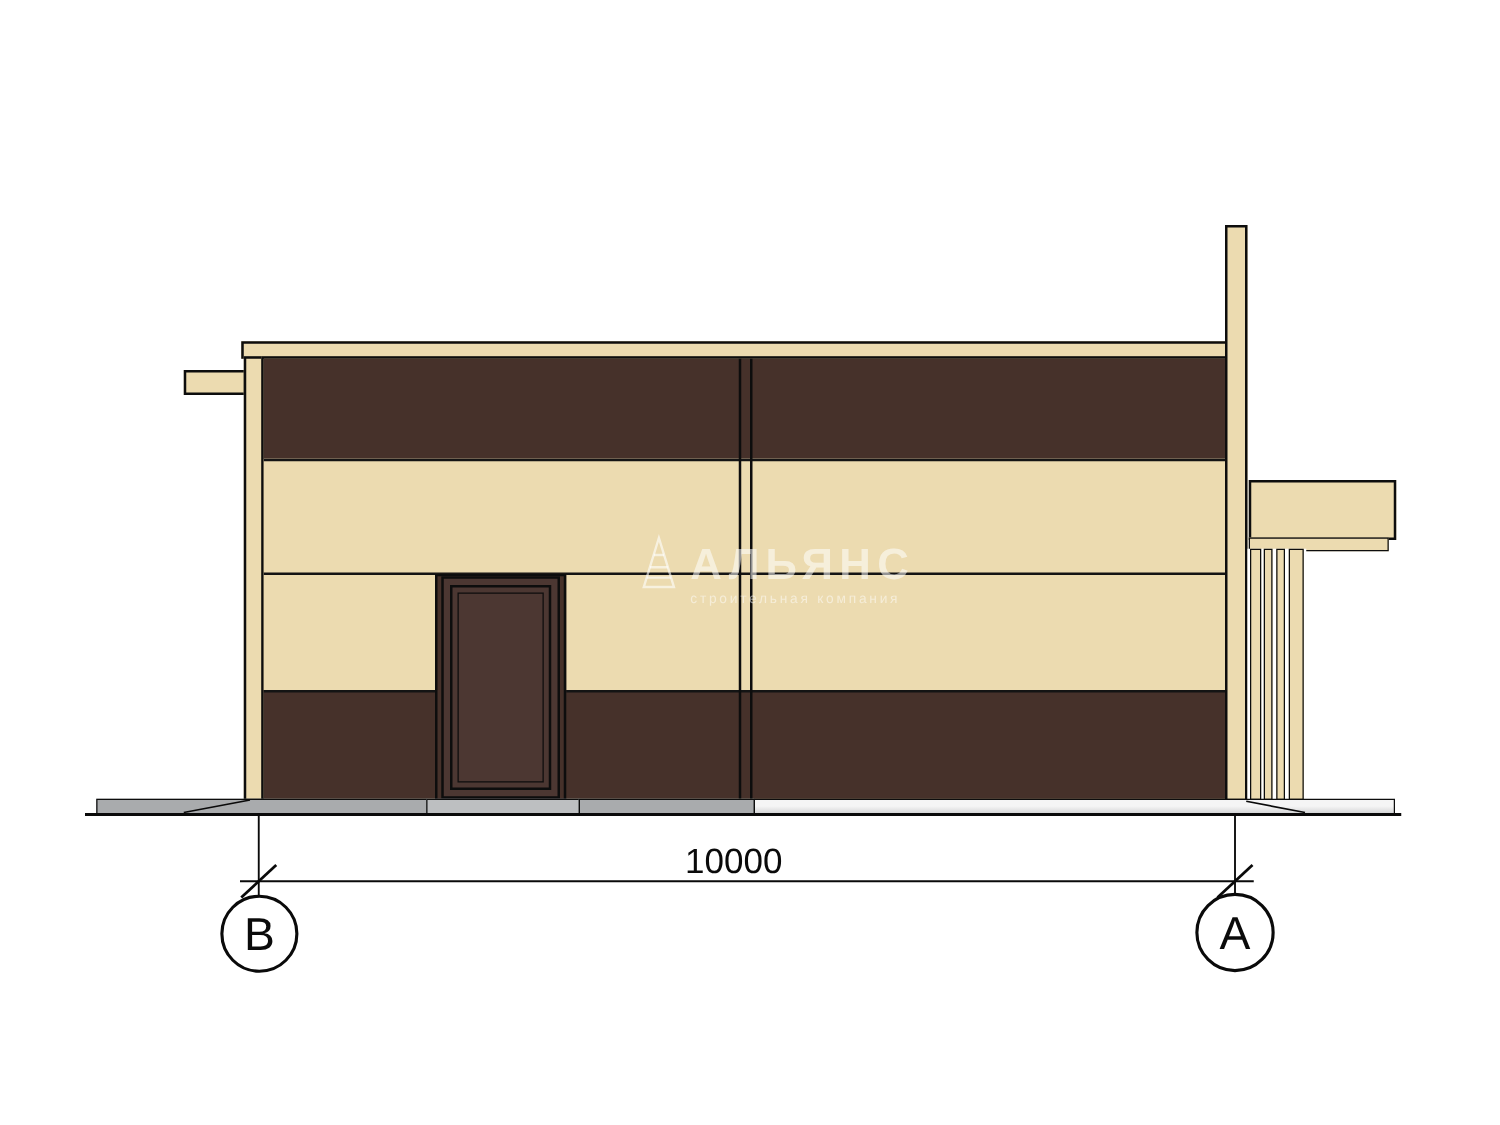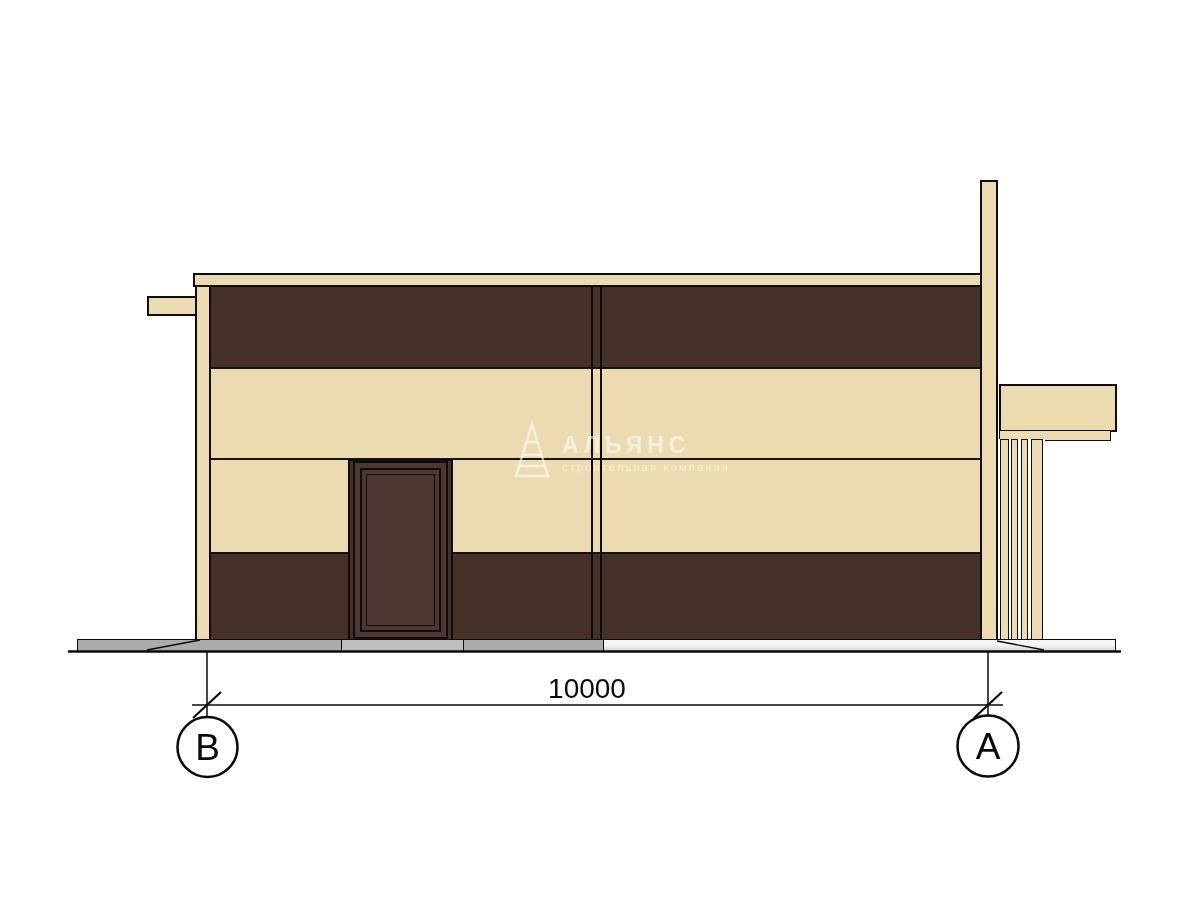--- a/index.html
+++ b/index.html
@@ -26,22 +26,22 @@
   
   #door-opening{left:348px;top:459px;width:105px;height:182px;background:#46312a;border:2px solid #0d0d0d;}
   #door{position:absolute;left:3px;top:0px;width:95px;height:178px;background:#4c3732;border:2px solid #0d0d0d;box-sizing:border-box;}
   #door-frame{position:absolute;left:5px;top:5px;right:5px;bottom:5px;border:2px solid #0d0d0d;box-sizing:border-box;}
   #door-panel{position:absolute;left:4px;top:4px;right:4px;bottom:4px;border:1px solid #0d0d0d;box-sizing:border-box;background:#4c3732;}
   
   .plinth{height:13px;background:#a9abad;border:1px solid #0d0d0d;}
   
   #watermark{left:512px;top:420px;width:220px;height:64px;display:flex;align-items:flex-start;pointer-events:none;}
   #wm-text{margin-left:10px;margin-top:14px;}
-  #wm-brand{font-size:23px;font-weight:bold;letter-spacing:5px;color:rgba(255,255,255,0.55);line-height:1.0;}
-  #wm-tagline{font-size:11px;letter-spacing:2.2px;color:rgba(255,255,255,0.5);margin-top:4px;white-space:nowrap;text-align:center;}
+  #wm-brand{font-size:35px;font-weight:bold;letter-spacing:5px;color:rgba(255,255,255,0.55);line-height:1.0;}
+  #wm-tagline{font-size:11px;letter-spacing:2.2px;color:rgba(255,255,255,0.5);margin-top:4px;white-space:nowrap;}
   svg text{font-family:"Liberation Sans", sans-serif;fill:#0a0a0a;}
 </style>
 </head>
 <body>
 
 <div id="canvas">
 
 
   <div class="abs cream" style="left:147px;top:296px;width:50px;height:20px;"></div>
 

